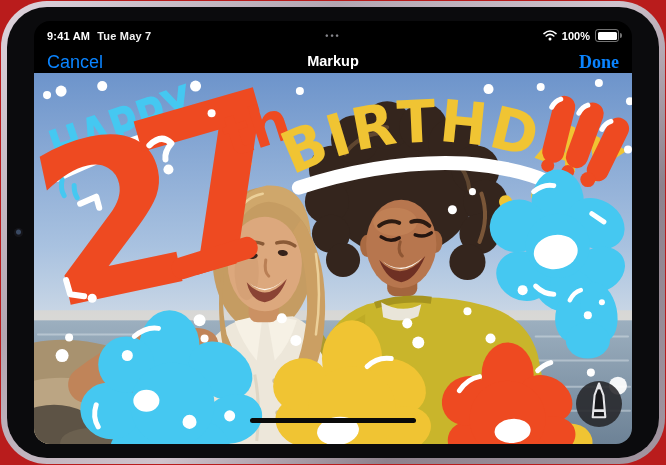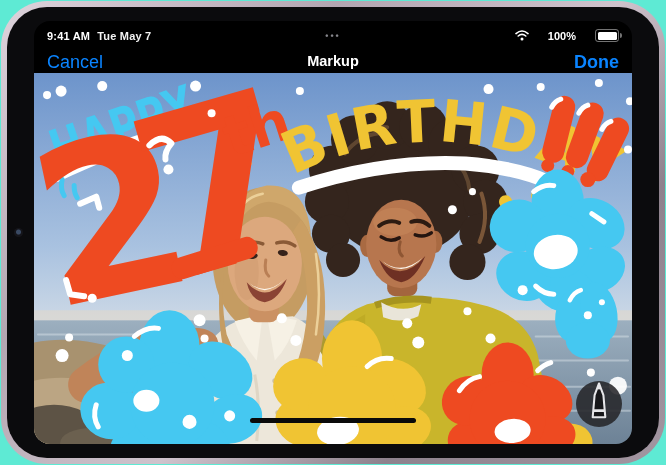--- a/index.html
+++ b/index.html
@@ -1,44 +1,44 @@
 <!DOCTYPE html>
 <html><head>
 <meta charset="utf-8">
 <style>
   html,body{margin:0;padding:0;background:#050505;}
-  .stage{position:relative;width:666px;height:465px;background:#5eead4;overflow:hidden;
+  .stage{position:relative;width:666px;height:465px;background:#b91c1c;overflow:hidden;
          font-family:"Liberation Sans","DejaVu Sans",sans-serif;}
   
   .frame{position:absolute;inset:1px;border-radius:46px;
          background:linear-gradient(135deg,#ded4dc 0%,#b3a6b1 30%,#cfc3cc 55%,#8e828d 75%,#a396a1 100%);}
   .device-body{position:absolute;inset:7px;border-radius:40px;background:#0b0b0d;}
   .camera{position:absolute;left:14px;top:228px;width:9px;height:9px;border-radius:50%;
           background:radial-gradient(circle at 50% 45%,#3a4a63 0 2px,#15151a 3px);}
   .screen{position:absolute;left:34px;top:21px;width:598px;height:423px;border-radius:16px;
           background:#000;overflow:hidden;}
   
   .status-bar{position:absolute;top:0;left:0;right:0;height:30px;color:#fff;}
   .sb-left{position:absolute;left:13px;top:9px;font-size:11px;font-weight:700;letter-spacing:.2px;}
   .sb-left .date{font-weight:600;margin-left:7px;opacity:.95;}
   .sb-center{position:absolute;left:0;right:0;top:10px;text-align:center;color:#86868c;
              font-size:9px;letter-spacing:2px;font-weight:700;}
-  .sb-right{position:absolute;right:13px;top:8px;display:flex;align-items:center;gap:19px;
+  .sb-right{position:absolute;right:13px;top:8px;display:flex;align-items:center;gap:5px;
             font-size:11px;font-weight:600;}
   .battery{position:relative;width:22px;height:11px;border:1px solid rgba(255,255,255,.45);
            border-radius:3px;}
   .battery .fill{position:absolute;inset:1.5px;background:#fff;border-radius:1.5px;}
   .battery .nub{position:absolute;right:-3.5px;top:3px;width:2px;height:5px;
                 background:rgba(255,255,255,.45);border-radius:0 2px 2px 0;}
   
   .nav-bar{position:absolute;top:30px;left:0;right:0;height:22px;}
   .nav-btn{position:absolute;top:1px;background:none;border:none;padding:0;
            font-family:inherit;font-size:18px;color:#0a84ff;cursor:pointer;}
   .nav-cancel{left:13px;}
-  .nav-done{right:13px;font-weight:700;}
+  .nav-done{right:13px;font-weight:700;font-family:Liberation Serif, serif;}
   .nav-title{position:absolute;left:0;right:0;top:2px;text-align:center;color:#fff;
              font-size:14.5px;font-weight:700;}
   
   .photo-wrap{position:absolute;top:52px;left:0;right:0;bottom:0;}
   .photo-wrap svg{display:block;width:100%;height:100%;}
   .graffiti-font{font-family:"DejaVu Sans","Liberation Sans",sans-serif;font-weight:800;}
   .pencil-btn{position:absolute;left:542px;top:308px;width:46px;height:46px;border-radius:50%;
               background:rgba(38,38,41,.88);border:none;cursor:pointer;display:flex;
               align-items:center;justify-content:center;}
   .home-indicator{position:absolute;left:50%;top:345px;transform:translateX(-50%);

